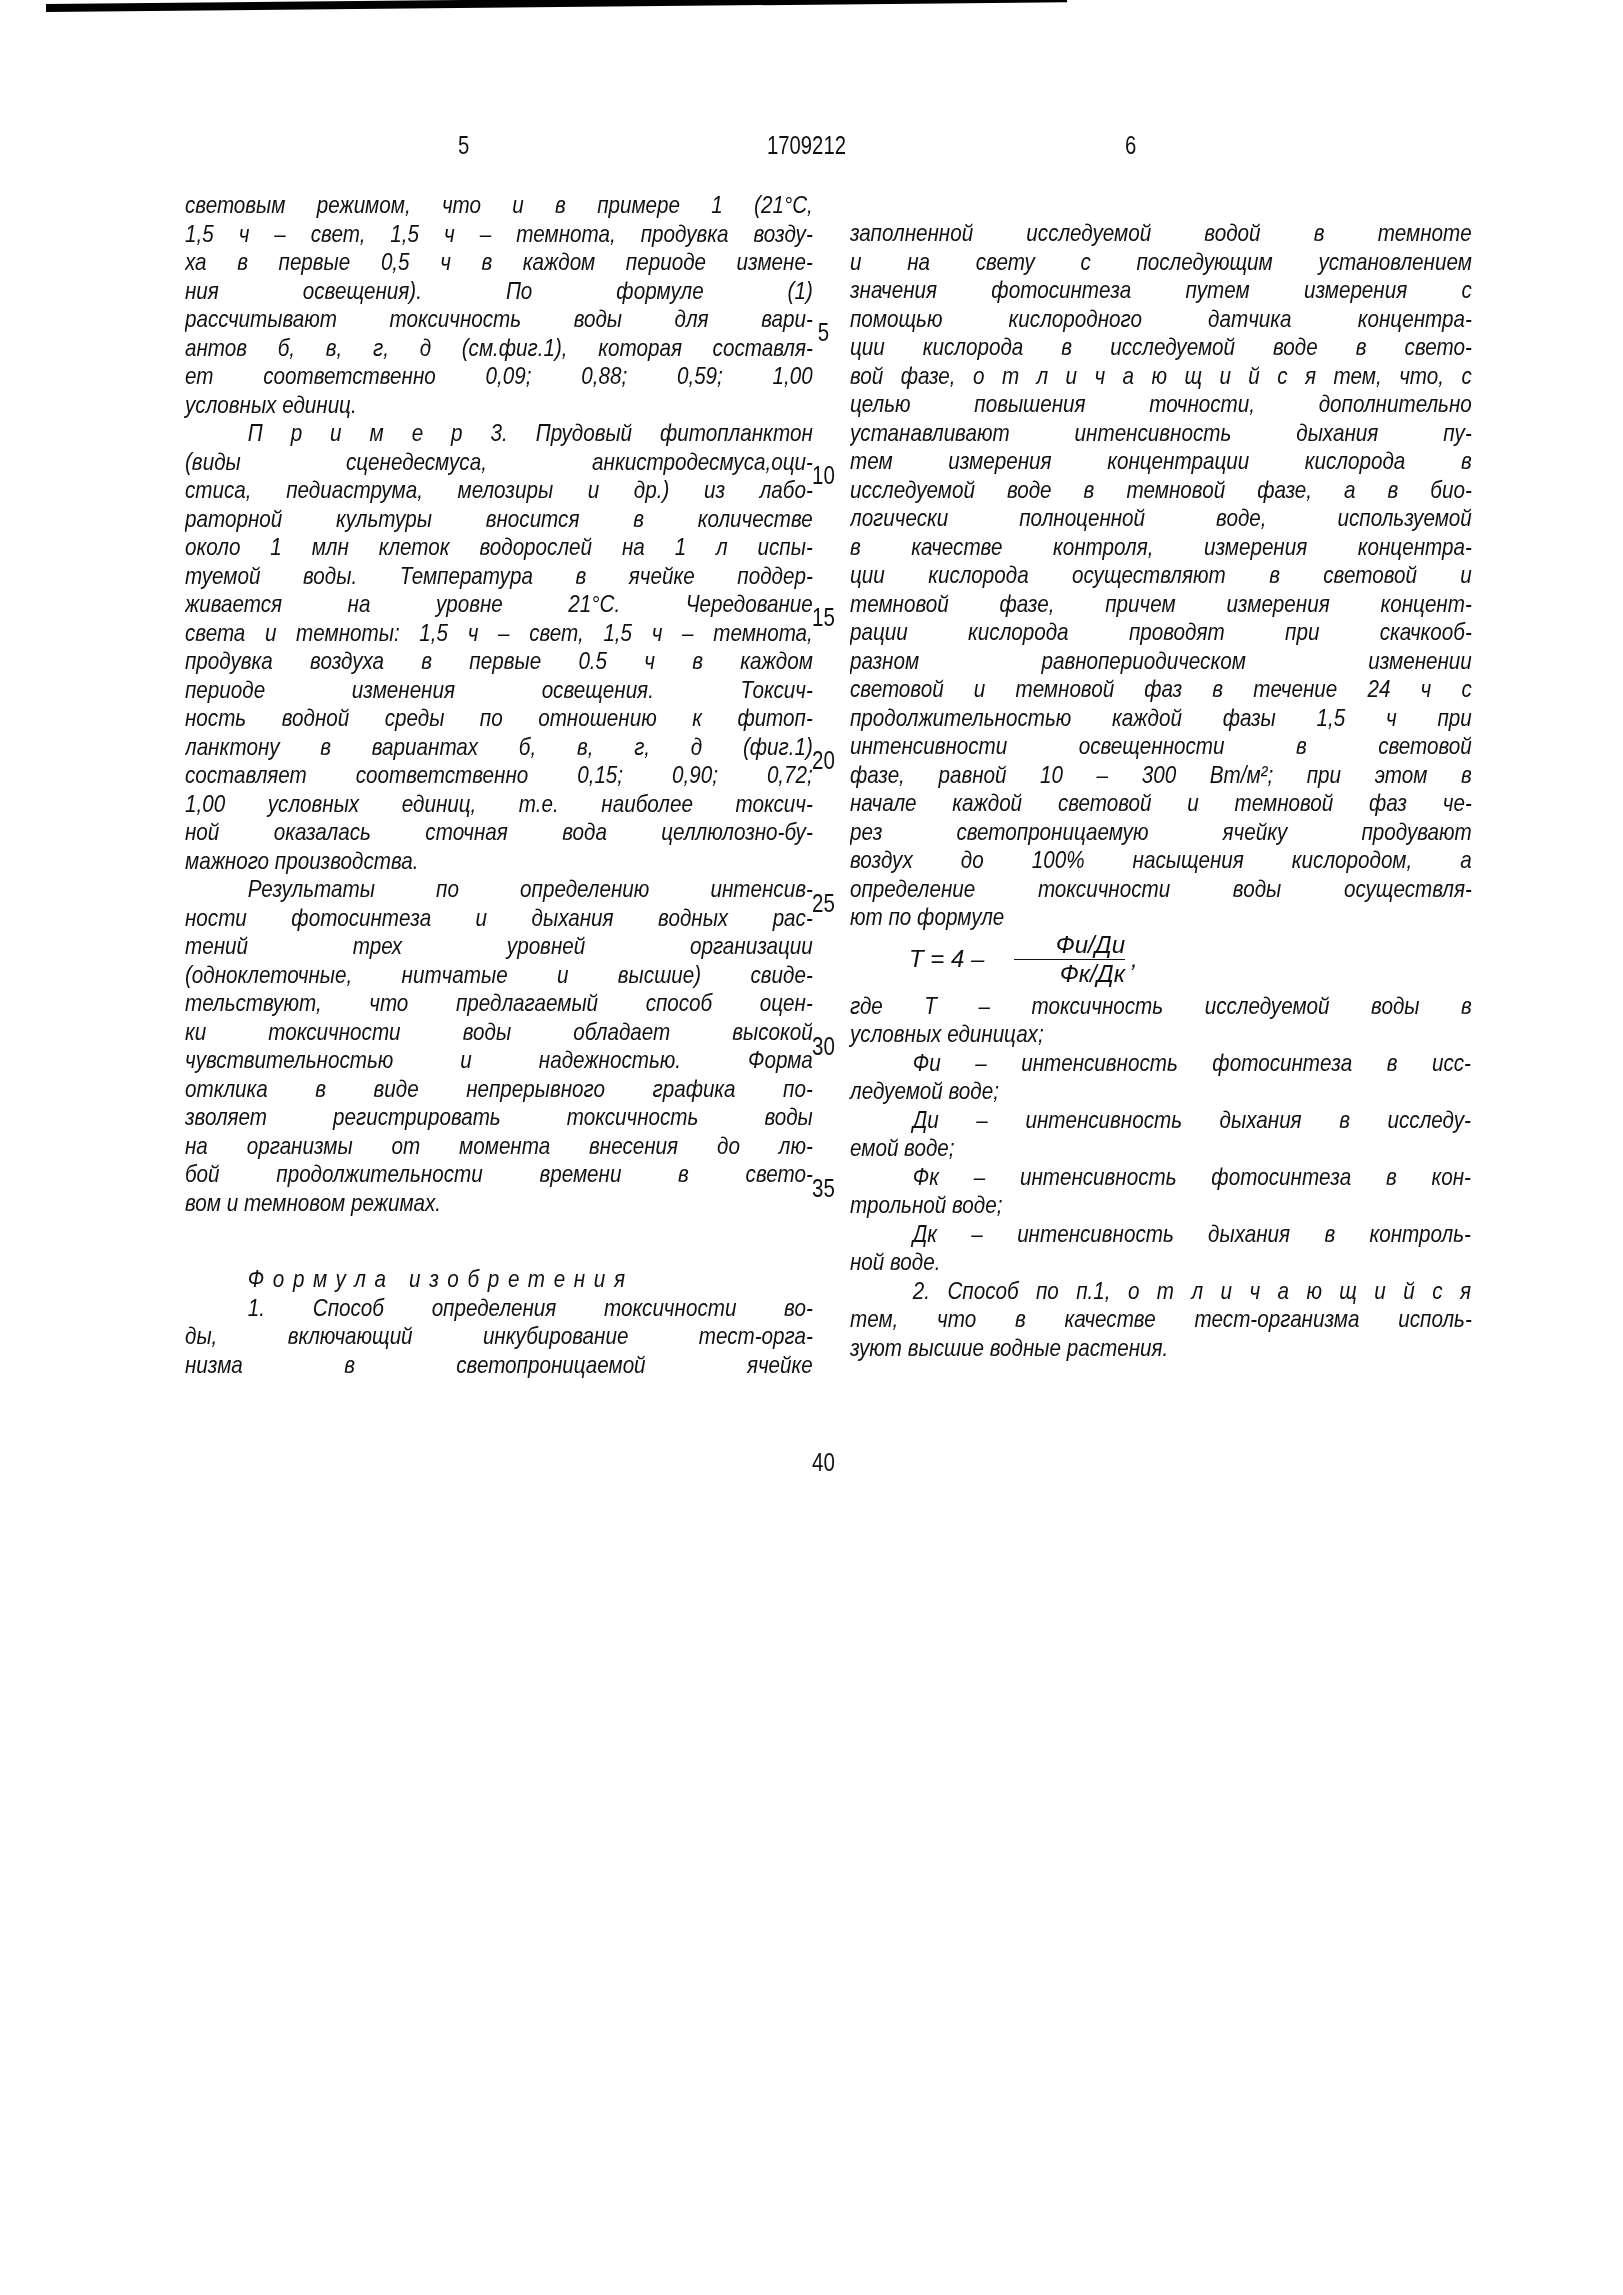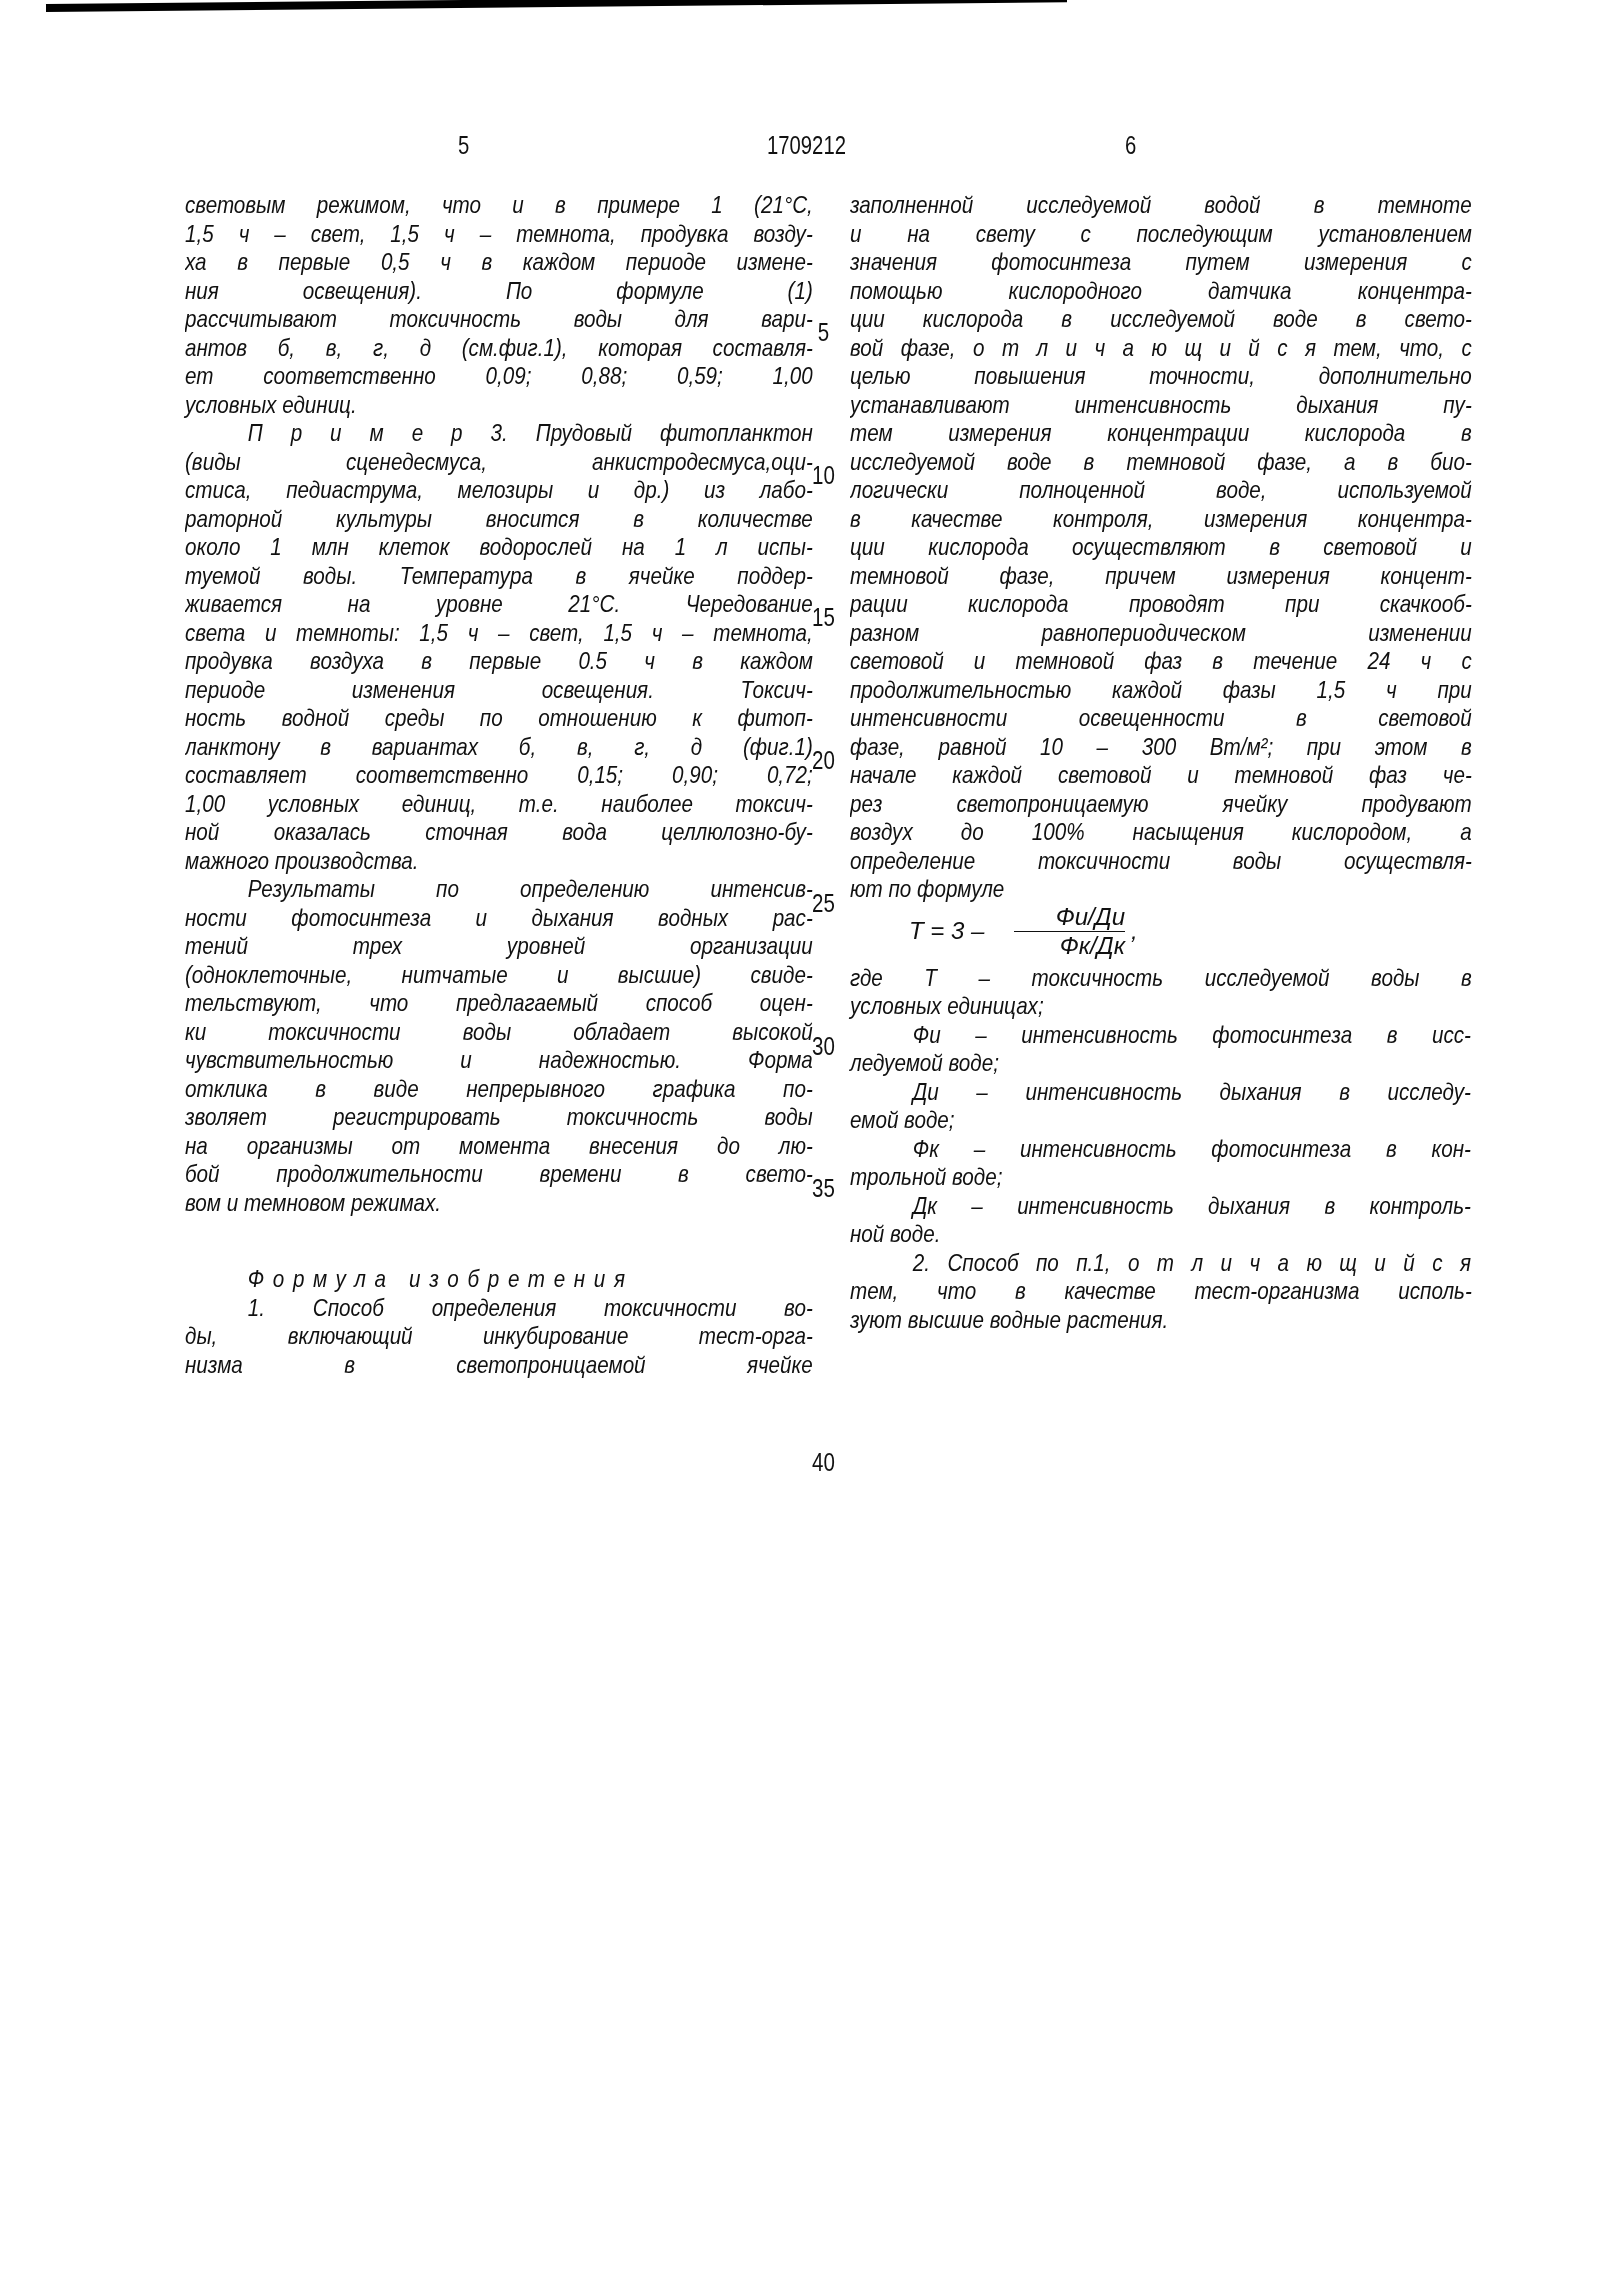--- a/index.html
+++ b/index.html
@@ -13,21 +13,21 @@
   }
   .hdr { position: absolute; top: 130px; font-size: 26px; transform: scaleX(0.78); transform-origin: left top; }
   .hdr-left { left: 458px; }
   .hdr-center { left: 767px; }
   .hdr-right { left: 1125px; }
 
   .col {
     position: absolute; top: 191px; font-size: 24px; line-height: 28.5px; font-style: italic;
   }
   .col-left { left: 185px; width: 628px; }
-  .col-right { left: 850px; width: 622px; }
+  .col-right { left: 850px; width: 622px; margin-top: 28px; }
   .line {
     display: block; white-space: nowrap; height: 28.5px;
     transform: scaleX(0.86); transform-origin: left center;
   }
   .line.justify { text-align-last: justify; text-align: justify; white-space: normal; overflow: hidden; width: 730px; }
   .col-right .line.justify { width: 723px; }
   .indent { padding-left: 73px; }
   .heading { letter-spacing: 0.42em; }
   .gap { height: 28.5px; }
   .gap-half { height: 19.6px; }
@@ -131,21 +131,21 @@
   <span class="line justify">продолжительностью каждой фазы 1,5 ч при</span>
   <span class="line justify">интенсивности освещенности в световой</span>
   <span class="line justify">фазе, равной 10 – 300 Вт/м²; при этом в</span>
   <span class="line justify">начале каждой световой и темновой фаз че-</span>
   <span class="line justify">рез светопроницаемую ячейку продувают</span>
   <span class="line justify">воздух до 100% насыщения кислородом, а</span>
   <span class="line justify">определение токсичности воды осуществля-</span>
   <span class="line">ют по формуле</span>
 
   <div class="formula">
-    <span class="lhs">T = 3 –</span>
+    <span class="lhs">T = 4 –</span>
     <span class="frac">
       <span class="num">Фи/Ди</span>
       <span class="bar"></span>
       <span class="den">Фк/Дк</span>
     </span>
     <span class="comma">,</span>
   </div>
 
   <span class="line justify">где T – токсичность исследуемой воды в</span>
   <span class="line">условных единицах;</span>

